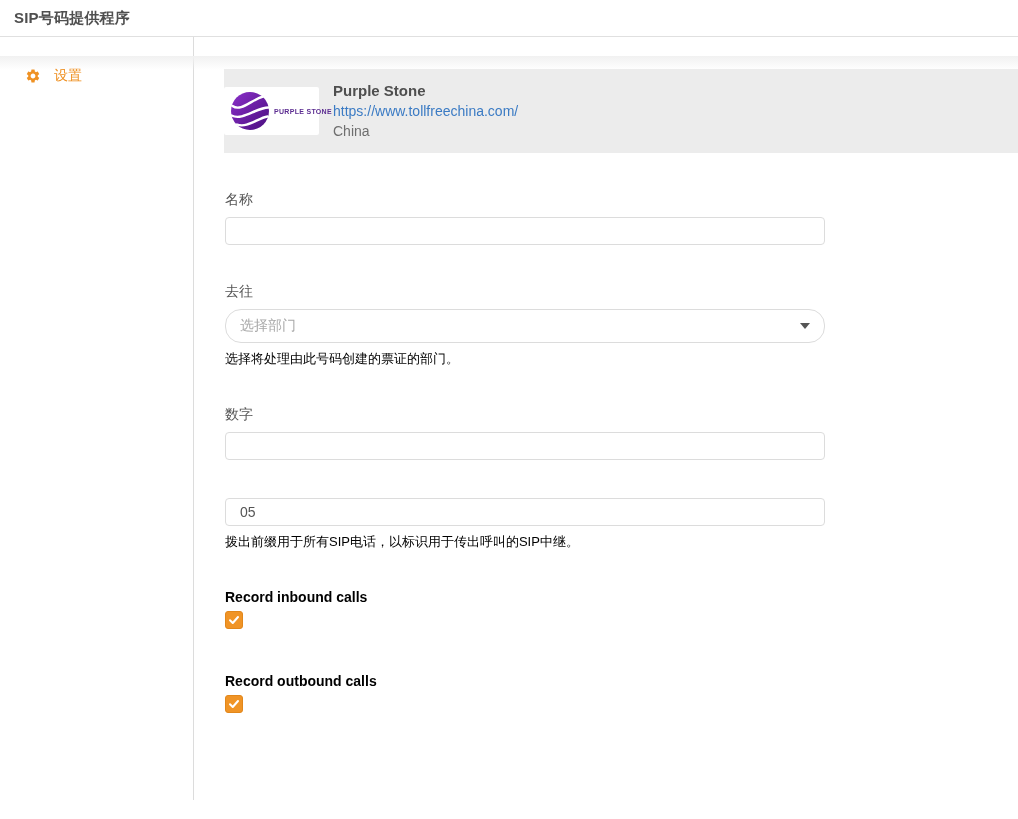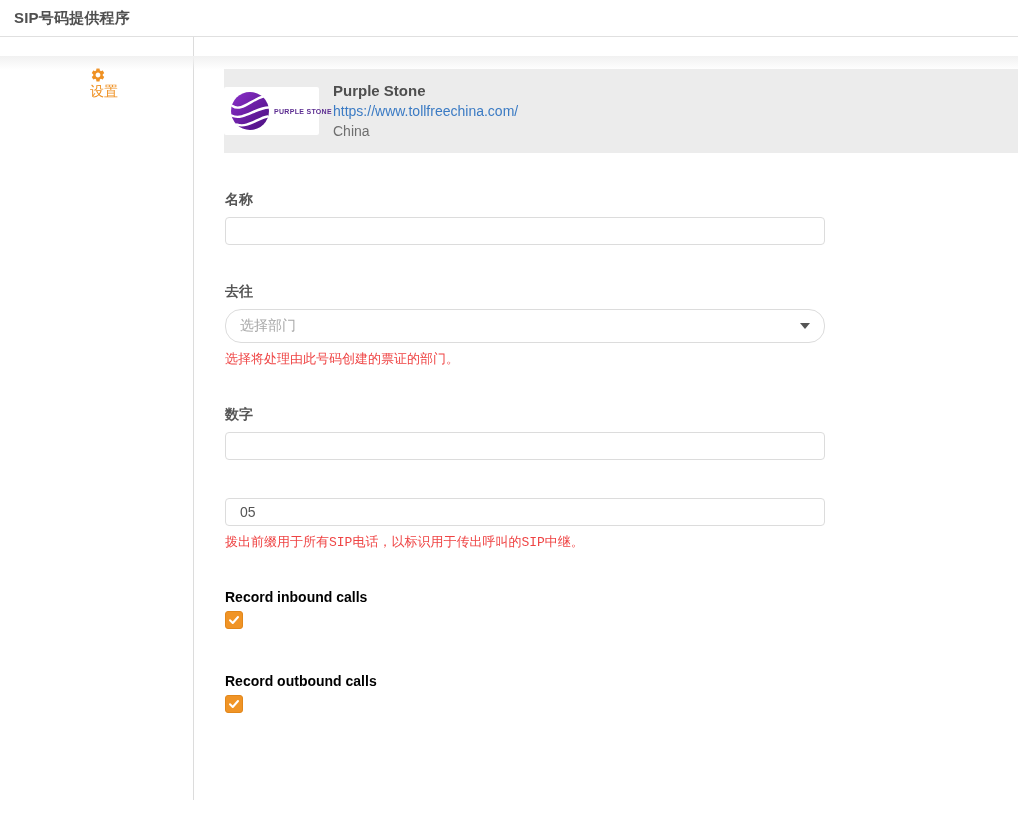--- a/index.html
+++ b/index.html
@@ -49,21 +49,20 @@
     border-right: 1px solid #dcdcdc;
     padding-top: 26px;
     background: #fff;
     flex-shrink: 0;
   }
   .sidebar-item {
     display: flex;
     align-items: center;
     padding: 4px 10px 4px 25px;
     cursor: pointer;
-    flex-direction: column;
   }
   .sidebar-item .icon {
     width: 16px;
     height: 16px;
     margin-right: 13px;
     display: inline-flex;
   }
   .sidebar-item .icon svg { width: 16px; height: 16px; }
   .sidebar-item-label {
     font-size: 14px;
@@ -121,21 +120,21 @@
     font-size: 14px;
     color: #6e6e6e;
   }
 
   
   .provider-form { width: 600px; margin-top: 38px; }
   .form-group { margin-bottom: 38px; }
   .form-label {
     display: block;
     font-size: 14px;
-    font-weight: bold;
+    font-weight: normal;
     color: #555;
     margin-bottom: 8px;
   }
   .text-input {
     width: 100%;
     height: 28px;
     border: 1px solid #dcdcdc;
     border-radius: 4px;
     padding: 0 14px;
     font-size: 14px;
@@ -160,23 +159,22 @@
   }
   .select-placeholder { color: #a8a8a8; }
   .select-caret {
     width: 0; height: 0;
     border-left: 5px solid transparent;
     border-right: 5px solid transparent;
     border-top: 6px solid #555;
   }
   .help-text {
     font-size: 13px;
-    color: #ef4444;
+    color: #000000;
     margin-top: 7px;
-    font-family: Liberation Mono, monospace;
   }
 
   
   .checkbox-group { margin-bottom: 43px; }
   .checkbox-label {
     display: block;
     font-size: 14px;
     font-weight: bold;
     color: #000000;
     margin-bottom: 6px;

